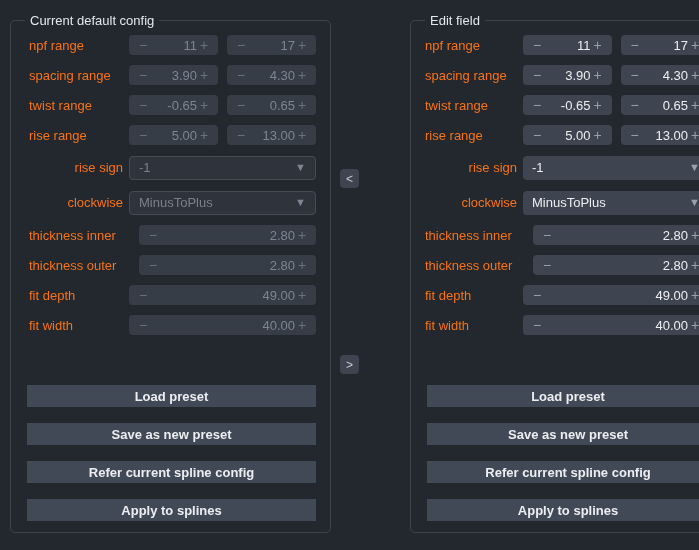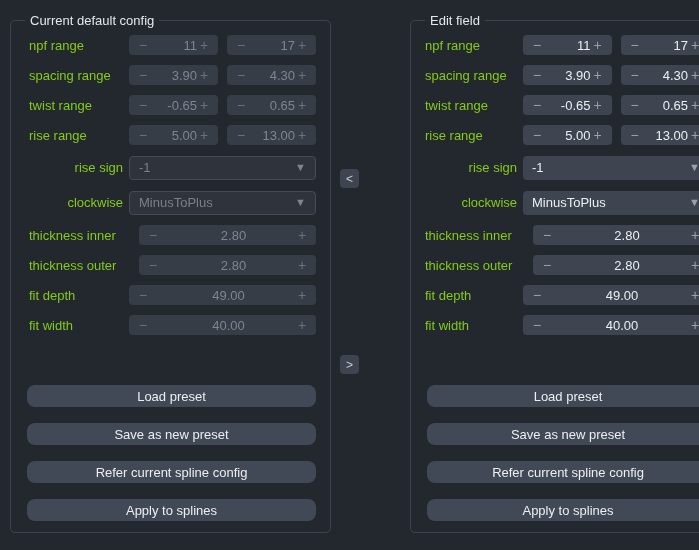--- a/index.html
+++ b/index.html
@@ -19,58 +19,59 @@
   .panel.right{left:372px;width:314px;margin-left:38px;}
   .ptitle{
     position:absolute;top:-9px;left:14px;
     background:#23272e;padding:0 5px;color:#e4e7eb;line-height:18px;
     white-space:nowrap;
   }
   .rows{padding:9px 14px 0 18px;}
   .panel.right .rows{padding-left:14px;}
   .row{display:flex;align-items:center;height:30px;}
   .row.drow{height:35px;text-align:right;}
-  .flabel{min-width:100px;padding-right:6px;box-sizing:border-box;white-space:nowrap;color:#84cc16;}
+  .flabel{min-width:100px;padding-right:6px;box-sizing:border-box;white-space:nowrap;color:#f97316;}
   .panel.right .flabel{min-width:98px;}
   .fields{flex:1;display:flex;gap:9px;min-width:0;}
   .row.indent .fields{margin-left:10px;}
   
   .spin{
     flex:1;height:20px;border-radius:4px;background:#3e4450;
     display:flex;align-items:center;min-width:0;overflow:hidden;
     padding:0 7px;box-sizing:border-box;
   }
   .sbtn{color:#9aa1ac;font-size:14px;line-height:1;flex:0 0 auto;width:14px;text-align:center;}
   .sval{
     flex:1;text-align:center;color:#eceef1;white-space:nowrap;overflow:hidden;
     display:flex;justify-content:flex-end;min-width:0;
   }
   .sval>span{white-space:nowrap;}
-  .spin.single .sval{justify-content:center;padding-left:12px;}
+  .spin.single .sval{justify-content:flex-end;padding-left:12px;}
   
   .dropdown{
     flex:1;height:24px;border-radius:4px;background:#3e4450;
     display:flex;align-items:center;justify-content:space-between;
     padding:0 9px;box-sizing:border-box;min-width:0;
   }
   .dval{color:#eceef1;white-space:nowrap;overflow:hidden;}
   .darrow{color:#9aa1ac;font-size:11px;line-height:1;flex:0 0 auto;margin-left:6px;}
   
   .panel.disabled .spin{background:#373d47;}
   .panel.disabled .sval{color:#7d8592;}
   .panel.disabled .sbtn{color:#6a717d;}
   .panel.disabled .dropdown{background:#2e333c;border:1px solid #454b55;}
   .panel.disabled .dval{color:#7a8089;}
   .panel.disabled .darrow{color:#7d8592;}
   
   .btnstack{margin-top:auto;padding:0 14px 11px 16px;display:flex;flex-direction:column;gap:16px;}
   .pbtn{
-    height:22px;border-radius:8px;background:#424956;color:#eceef1;
+    height:22px;border-radius:0;background:#424956;color:#eceef1;
     display:flex;align-items:center;justify-content:center;white-space:nowrap;
     cursor:default;
+    font-weight:bold;
   }
   
   .midbtn{
     position:absolute;left:340px;width:19px;height:19px;border-radius:4px;
     background:#3e4450;color:#c7ccd4;font-size:12px;
     display:flex;align-items:center;justify-content:center;
   }
   #to-left{top:169px;}
   #to-right{top:355px;}
 </style>

